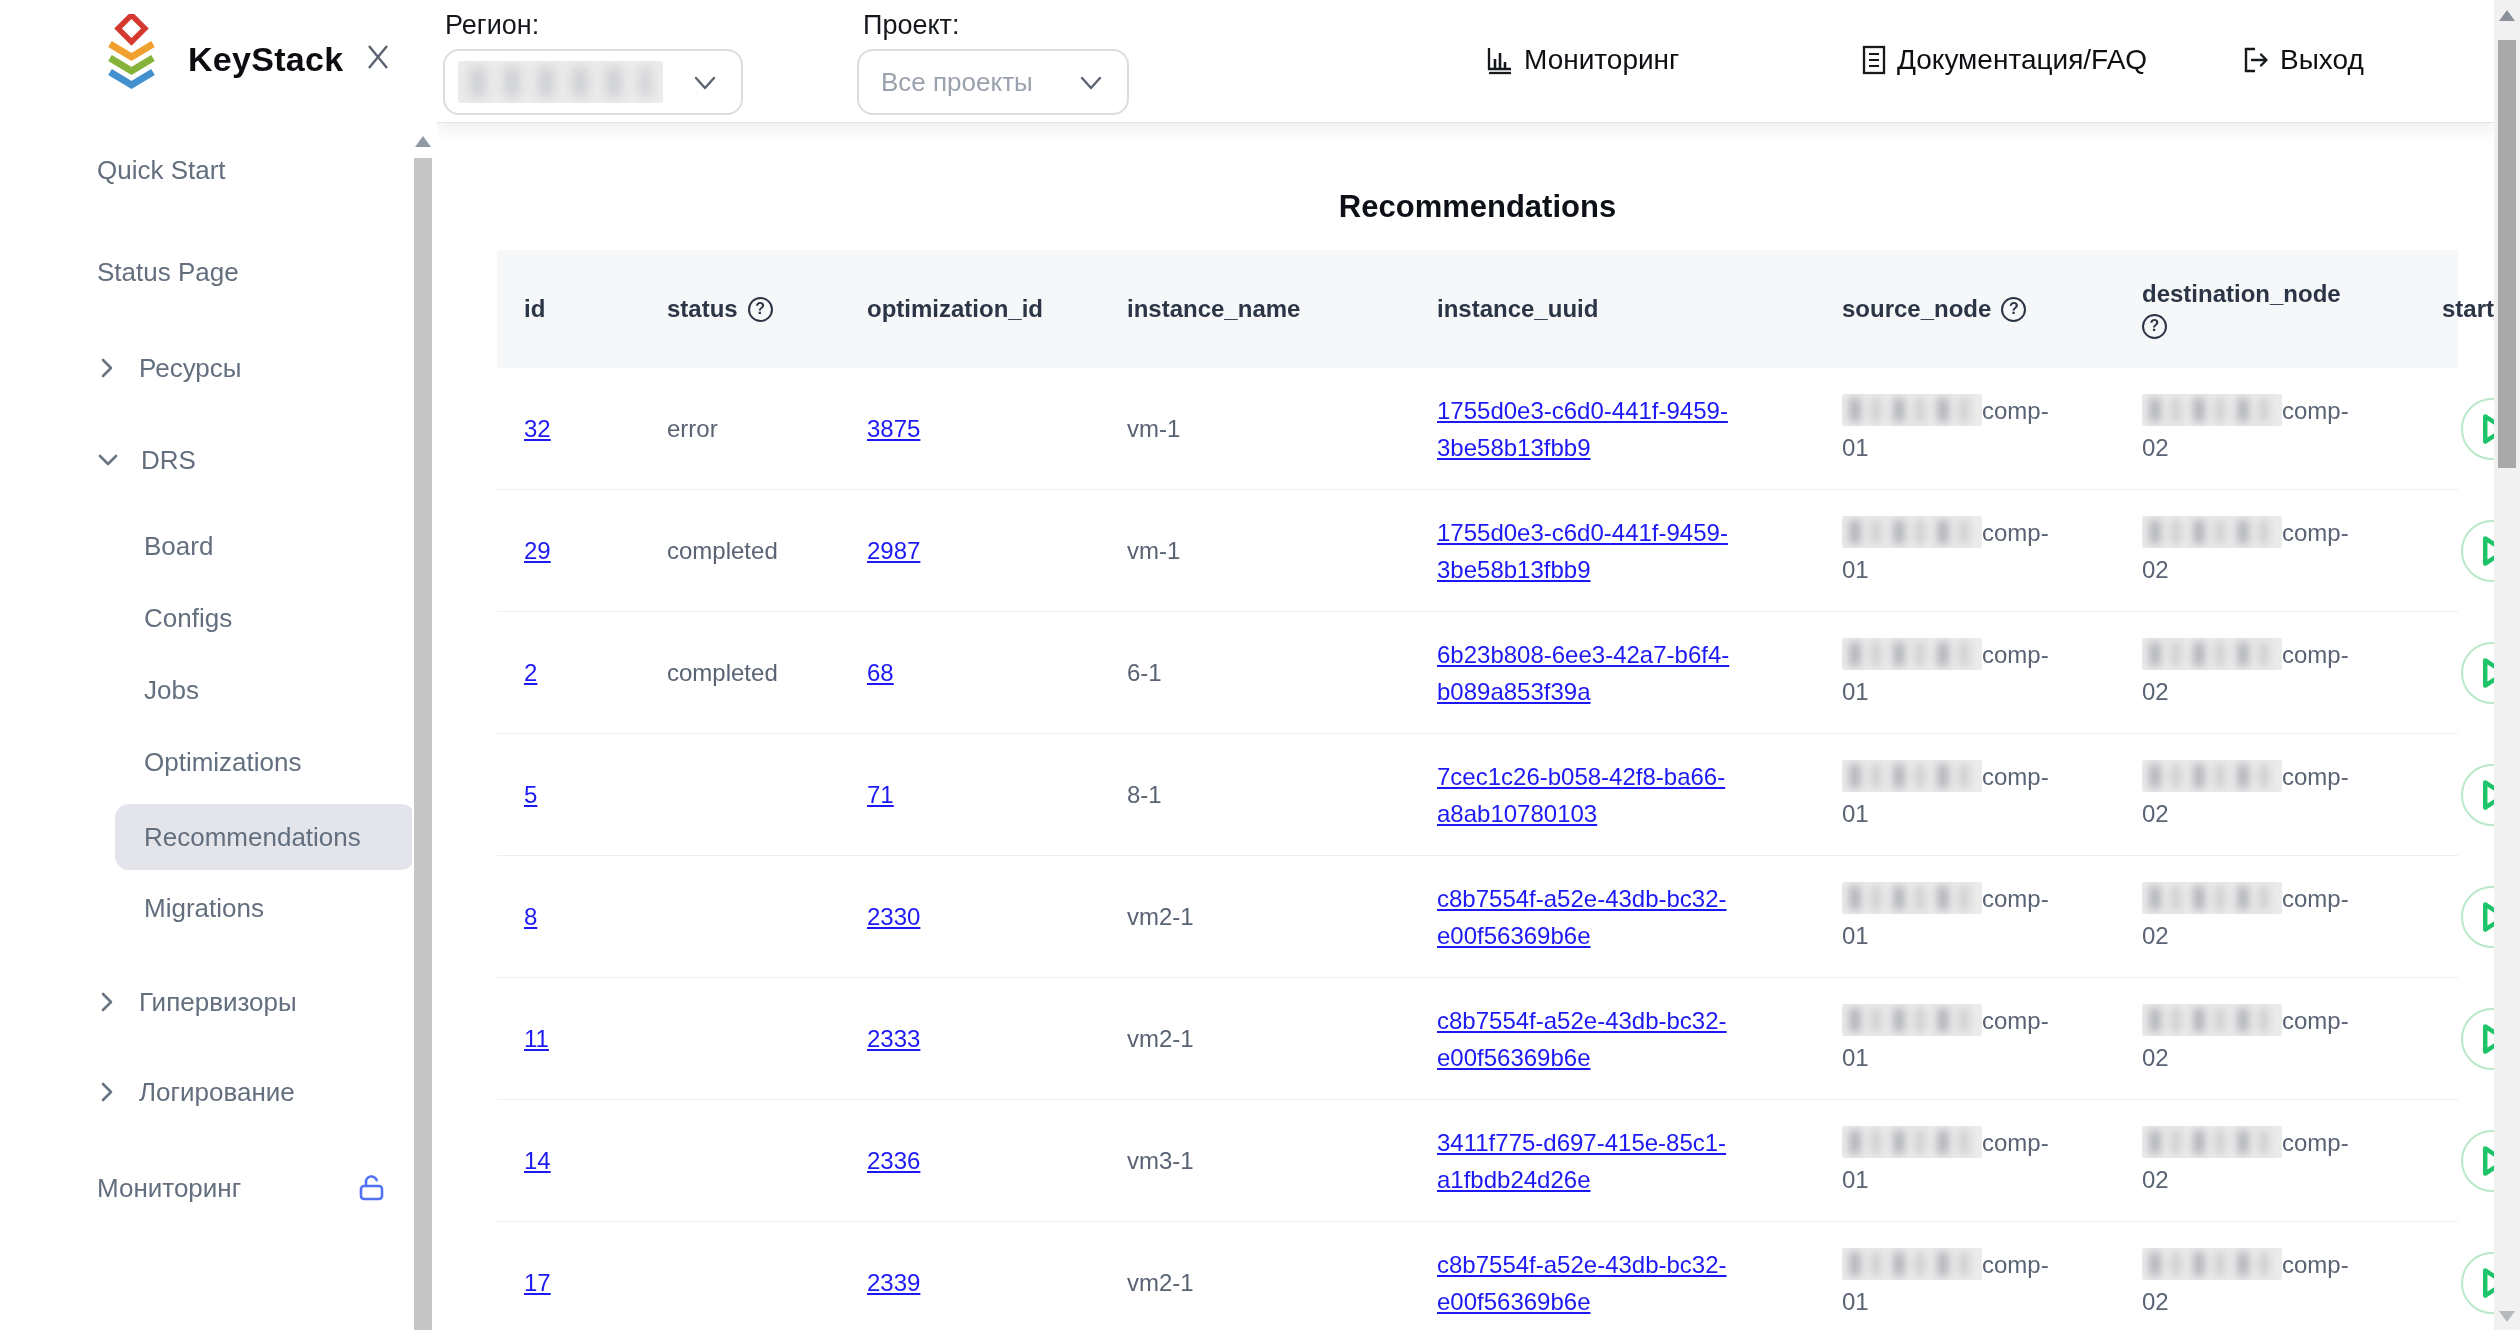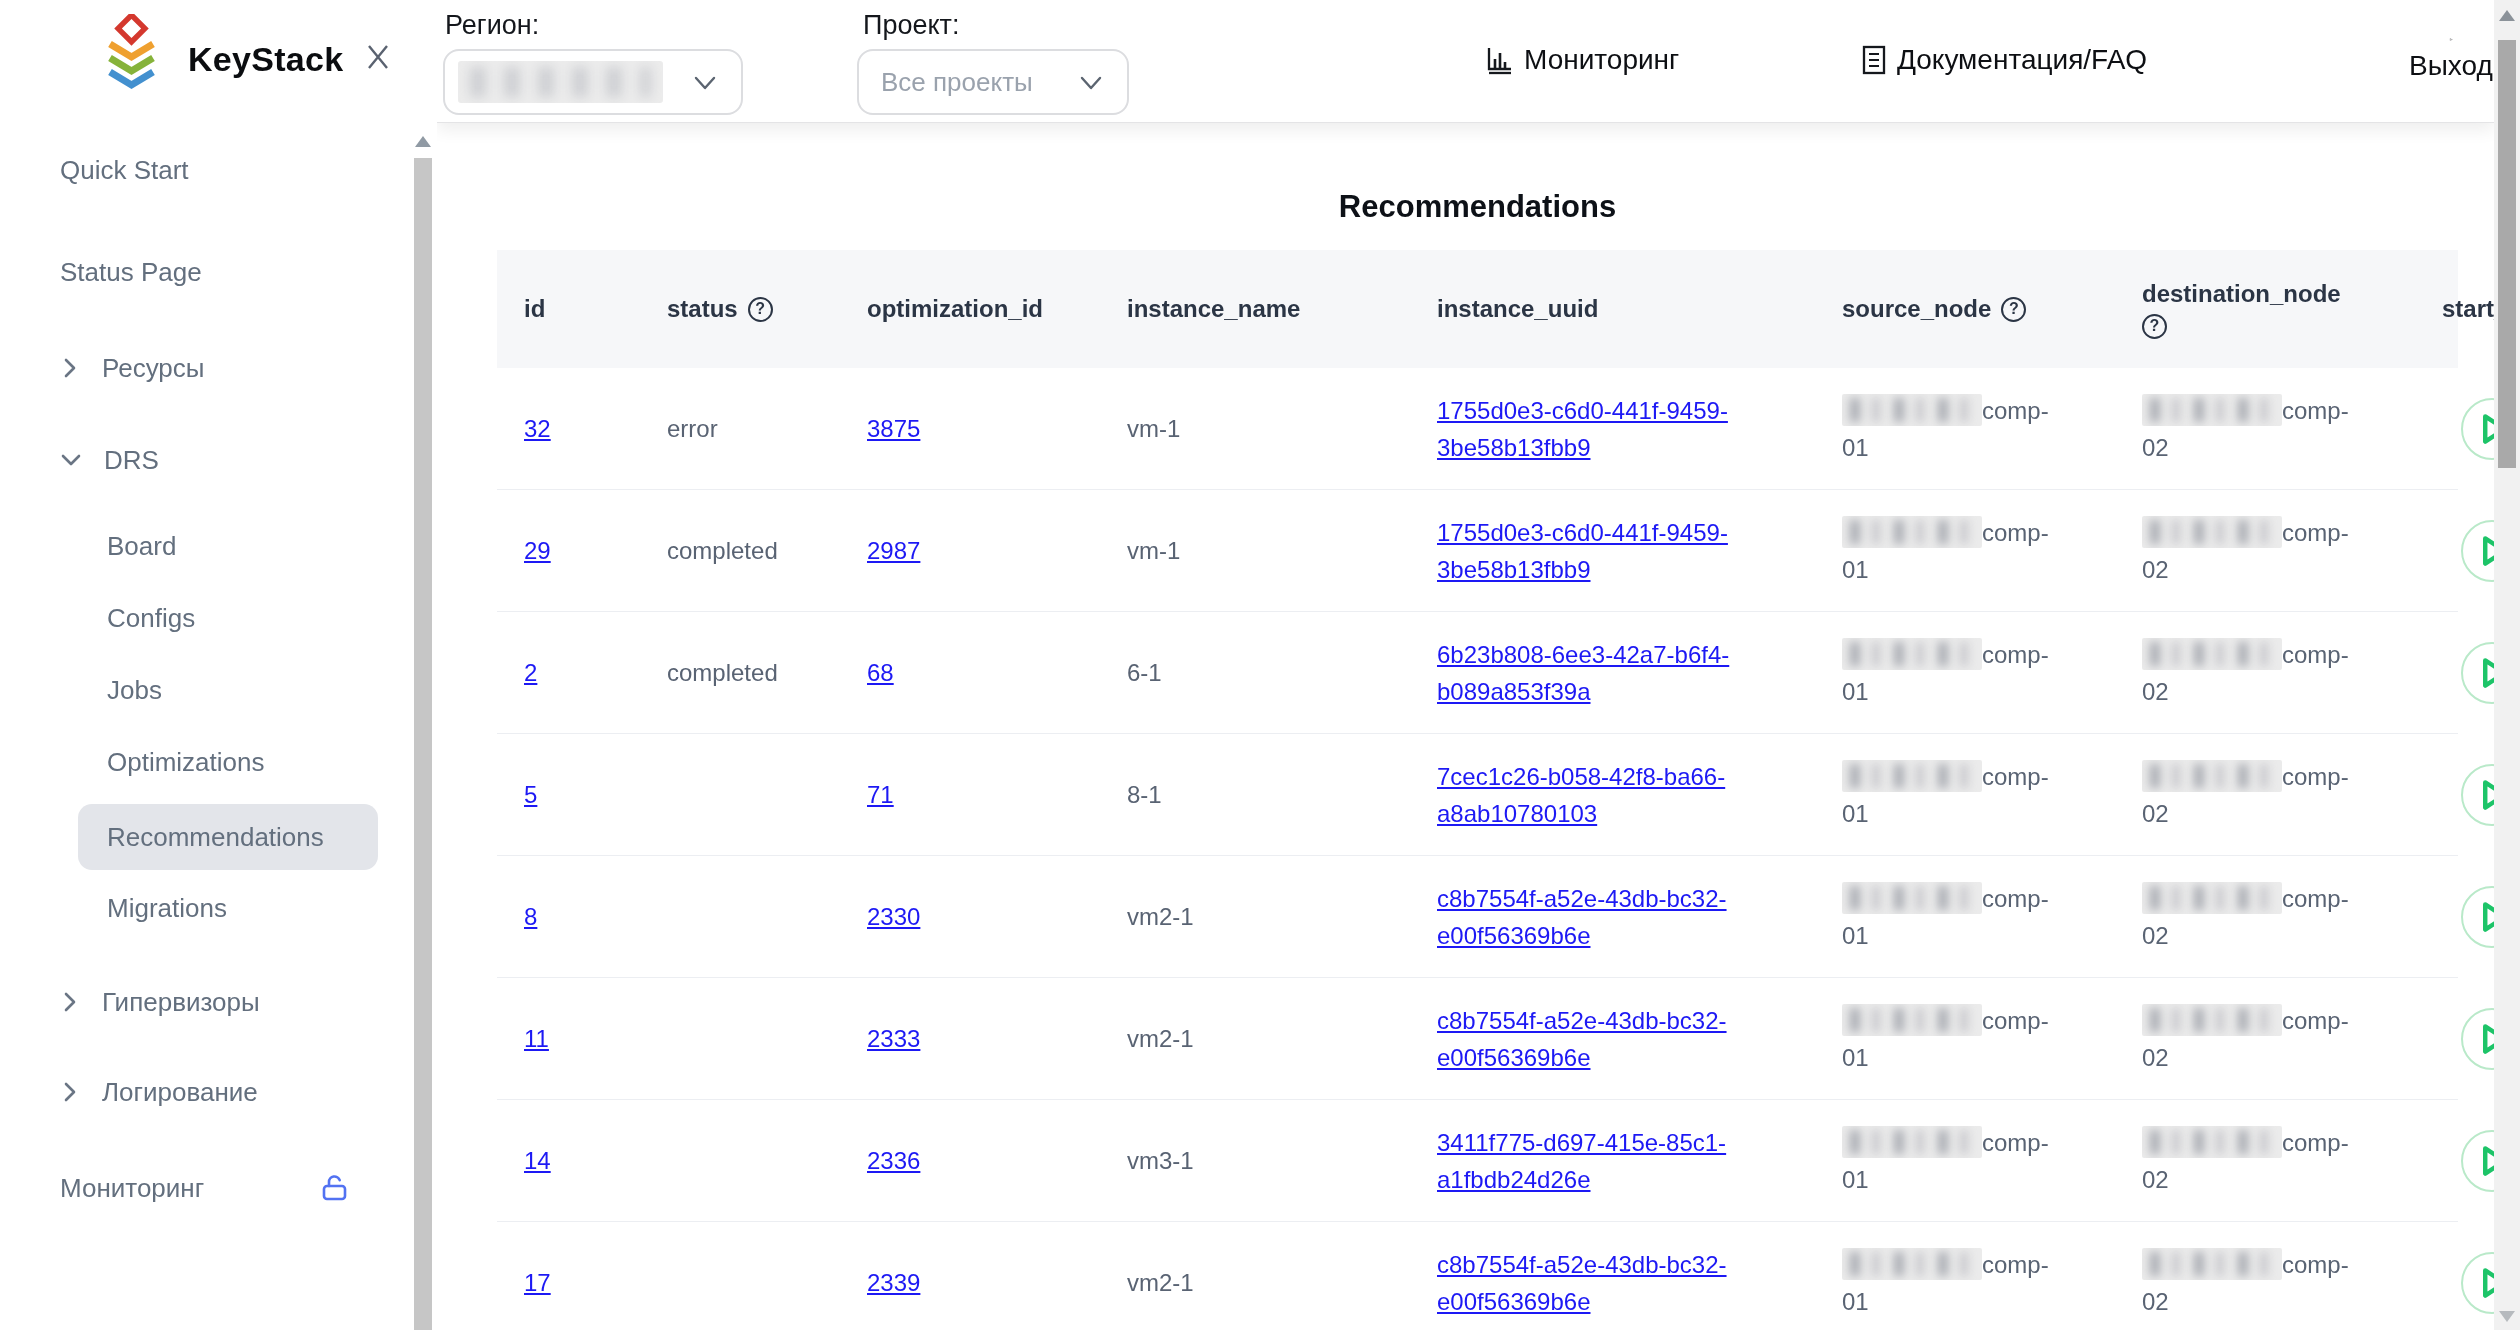--- a/index.html
+++ b/index.html
@@ -13,21 +13,21 @@
   .sidebar-header{position:absolute;left:0;top:0;width:437px;height:130px;background:#fff;}
   .logo{position:absolute;left:100px;top:14px;}
   .brand{position:absolute;left:188px;top:40px;font-size:34px;font-weight:600;color:#0b0d10;letter-spacing:.3px;}
   .close-btn{position:absolute;left:356px;top:36px;width:44px;height:44px;background:none;border:none;cursor:pointer;padding:0;}
 
   .side-scroll{position:absolute;left:412px;top:130px;width:22px;height:1200px;background:#fff;}
   .s-arrow{position:absolute;left:3px;top:6px;width:0;height:0;
            border-left:8px solid transparent;border-right:8px solid transparent;border-bottom:11px solid #909aa4;}
   .s-thumb{position:absolute;left:2px;top:28px;width:18px;height:1172px;background:#c6c6c6;}
 
-  #sidebar-nav{position:absolute;left:0;top:130px;width:412px;}
+  #sidebar-nav{position:absolute;left:0;top:130px;width:412px;padding-left:37px;}
   .nav-item{display:flex;align-items:center;height:40px;font-size:26px;color:#636f7e;cursor:pointer;box-sizing:border-box;}
   .nav-item.top{margin-left:60px;}
   .nav-item.sub{margin-left:78px;padding-left:29px;width:300px;text-align:right;}
   .nav-item.selected{background:#e3e5ea;border-radius:14px;height:66px;}
   .nav-item svg.chev{margin-right:22px;flex:0 0 auto;}
   .nav-item.haslock{width:290px;}
   .nav-item .i-lock{margin-left:auto;}
   #sidebar-nav > :nth-child(1){margin-top:20px;}
   #sidebar-nav > :nth-child(2){margin-top:62px;}
   #sidebar-nav > :nth-child(3){margin-top:56px;}
@@ -58,21 +58,21 @@
   .censored-lg{display:inline-block;margin-left:13px;width:205px;height:42px;background:#ececec;border-radius:3px;
                position:relative;overflow:hidden;}
   .censored-lg::after{content:"";position:absolute;inset:6px 12px;
      background:repeating-linear-gradient(90deg,rgba(120,125,140,.25) 0 16px,transparent 16px 34px);
      filter:blur(6px);}
 
   .top-link{position:absolute;top:38px;height:44px;display:flex;align-items:center;gap:9px;
             font-size:28px;color:#0d0f13;background:none;border:none;cursor:pointer;padding:0;}
   .tl-monitoring{left:1048px;}
   .tl-docs{left:1423px;}
-  .tl-exit{left:1972px;flex-direction:column;}
+  .tl-exit{left:1802px;}
 
   
   .main-title{position:absolute;left:497px;top:168px;width:1961px;text-align:center;
               font-size:31px;font-weight:700;color:#0d1117;z-index:1;}
   .table{position:absolute;left:497px;top:250px;width:1961px;z-index:1;}
   .grid-cols{display:grid;grid-template-columns:113px 170px 230px 280px 375px 270px 270px 253px;gap:30px;}
   .thead{background:#f6f7f9;height:118px;align-items:center;}
   .th{padding-left:27px;font-size:24px;font-weight:700;color:#2b3545;}
   .th-inner{display:inline-flex;align-items:center;gap:10px;flex-wrap:wrap;row-gap:6px;}
   .th-destination_node .th-inner{max-width:225px;}

